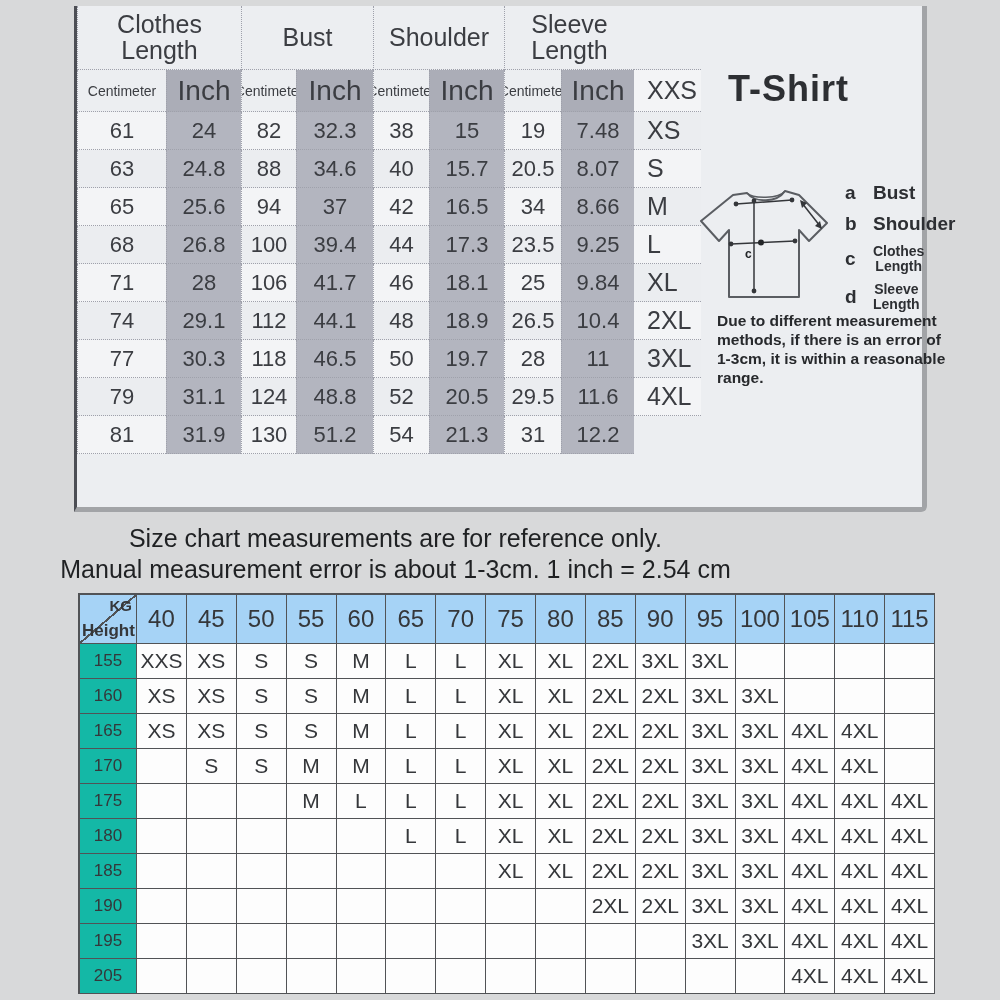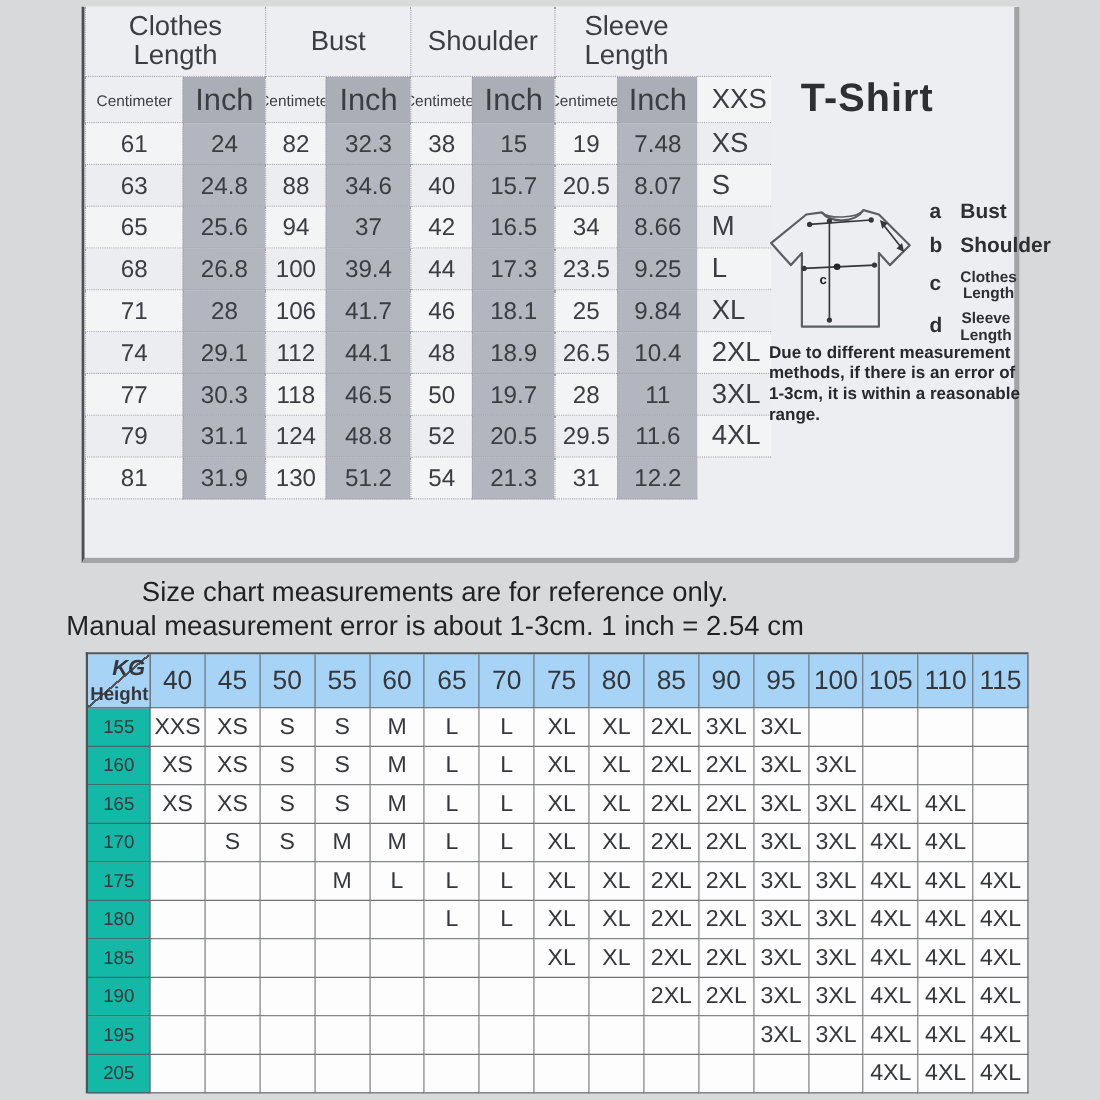--- a/index.html
+++ b/index.html
@@ -31,42 +31,42 @@
 
   
   .tshirt-title{position:absolute;left:651px;top:62px;font-size:36px;font-weight:600;
     letter-spacing:1px;color:#2d2f33;}
   .tshirt-svg{position:absolute;left:618px;top:172px;width:148px;height:128px;}
   .legend{position:absolute;left:768px;top:176px;display:flex;flex-direction:column;gap:9px;color:#2d2f33;}
   .legend-item{display:flex;align-items:center;gap:12px;}
   .legend-key{width:16px;font-size:19px;font-weight:600;}
   .legend-label{font-size:19px;font-weight:600;white-space:pre-line;line-height:1.05;text-align:center;}
   .legend-label.small{font-size:14px;}
-  .tshirt-note{position:absolute;left:622px;top:306px;width:238px;font-size:15.5px;
+  .tshirt-note{position:absolute;left:640px;top:306px;width:238px;font-size:15.5px;
     font-weight:600;line-height:1.22;color:#27292c;}
 
   
   .disclaimer{position:absolute;left:0;top:523px;width:791px;text-align:center;
     color:#1f2123;font-size:25px;font-weight:500;line-height:1.22;}
 
   
   .wh-table{position:absolute;left:78px;top:593px;width:855px;
     display:grid;grid-template-columns:57px repeat(16,1fr);
     grid-template-rows:49px repeat(10,35px);
     border-top:2px solid #515356;border-left:2px solid #515356;
     box-sizing:content-box;color:#35373a;}
   .wh-cell{display:flex;align-items:center;justify-content:center;
     border-right:1px solid #515356;border-bottom:1px solid #515356;
     box-sizing:border-box;background:#fdfdfd;}
   .wh-head{background:#a6d3f6;font-size:24px;}
   .wh-height{background:#14b8a6;font-size:17px;}
   .wh-size{font-size:21px;}
   .wh-corner{position:relative;background:#a6d3f6;
     background-image:linear-gradient(to bottom right,transparent calc(50% - 1px),#515356 calc(50% - 1px),#515356 calc(50% + 1px),transparent calc(50% + 1px));}
-  .wh-corner .kg{position:absolute;top:2px;right:4px;font-size:20px;font-weight:600;font-style:italic;}
+  .wh-corner .kg{position:absolute;top:2px;right:4px;font-size:15px;font-weight:600;}
   .wh-corner .height{position:absolute;bottom:2px;left:2px;font-size:17px;font-weight:700;}
 </style>
 </head>
 <body>
 
 <div class="stage">
 
   <div class="top-panel">
 
     <div class="size-table" id="size-table">

